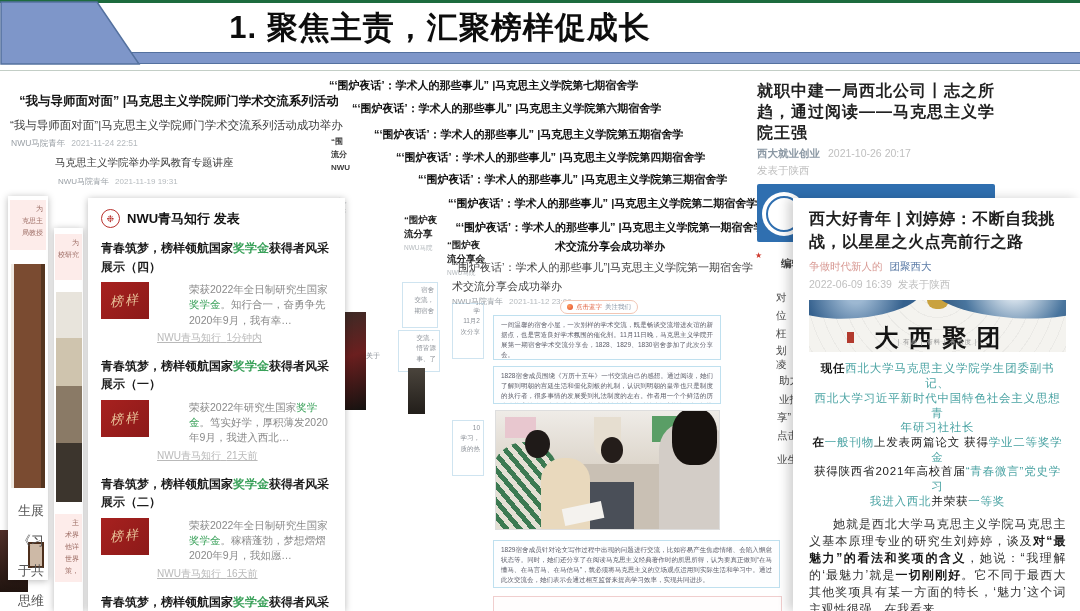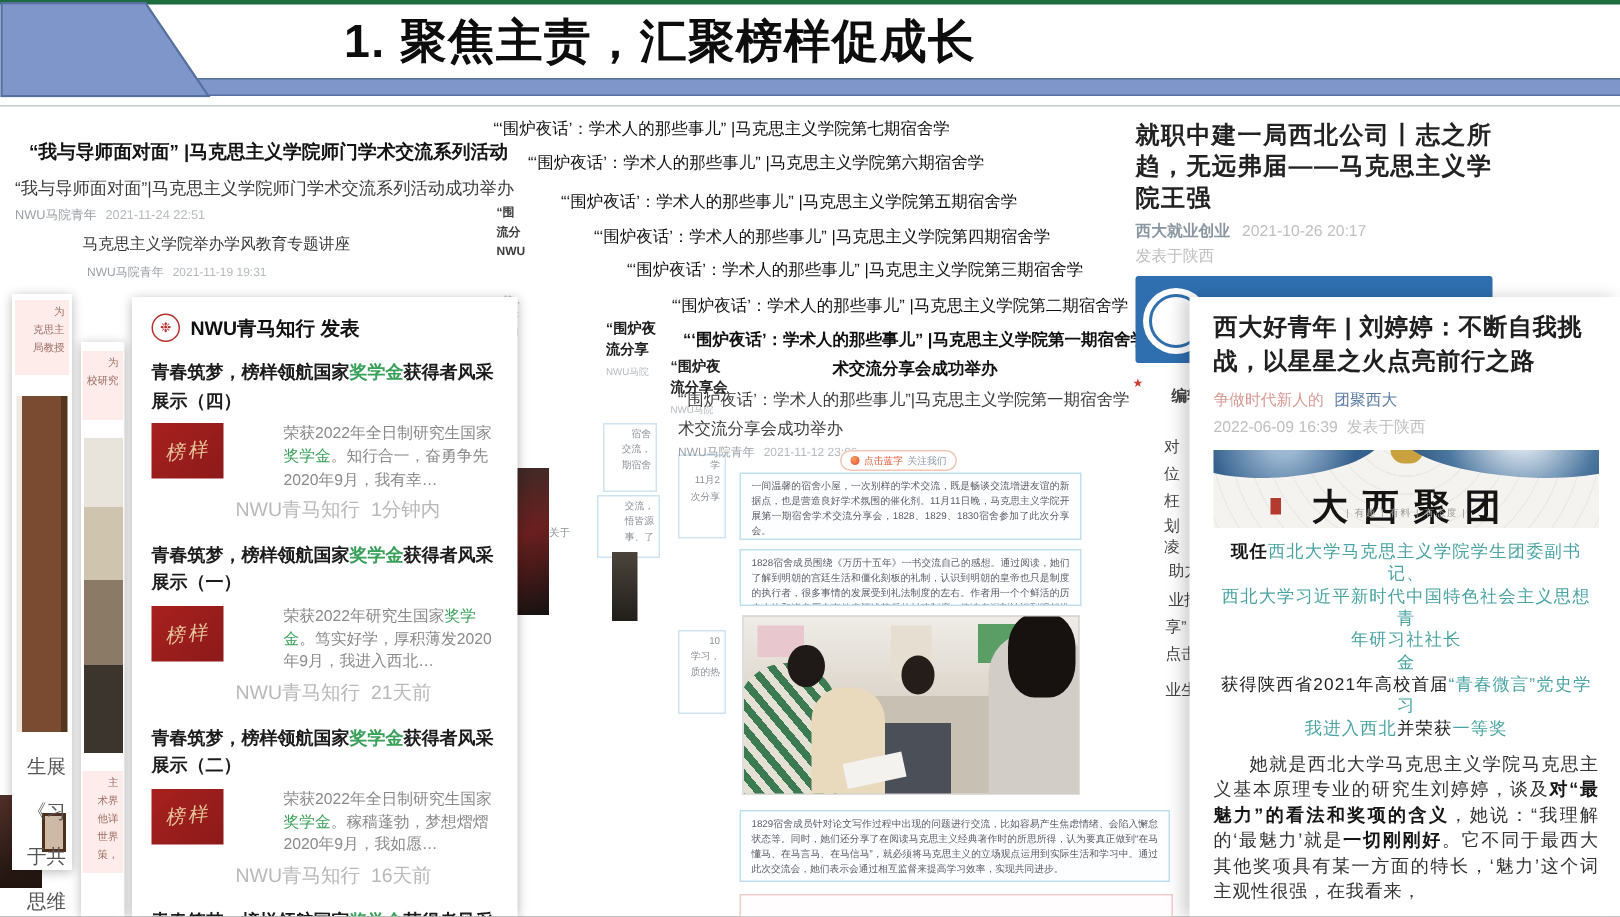--- a/index.html
+++ b/index.html
@@ -23,36 +23,36 @@
   .lcard2{left:54px;top:228px;width:29px;height:383px;}
   .pinkbox{background:#fdecea;color:#9c6b63;font-size:7px;line-height:1.7;text-align:right;padding:3px 3px;box-sizing:border-box;overflow:hidden;}
   .door{left:11px;top:264px;width:34px;height:224px;background:linear-gradient(90deg,#efe9e2 0 10%,#7a4b31 10% 88%,#55351f 88%);}
   .door-win{left:17px;top:278px;width:16px;height:26px;background:#cdb9a6;border:2px solid #4d2f1c;box-sizing:border-box;}
   .lfrag{left:6px;top:496px;width:38px;font-size:13px;color:#555;line-height:2.3;text-align:right;}
   .classroom{left:56px;top:292px;width:26px;height:210px;background:linear-gradient(#e8e4dc 0 22%,#cfc4ae 22% 45%,#8a7a66 45% 72%,#3c352d 72%);}
   .dkfrag1{left:0;top:530px;width:28px;height:62px;background:linear-gradient(#52302a,#20140f);}
   
   .lh-bold{left:14px;top:93px;width:330px;text-align:center;font-size:12.5px;font-weight:700;color:#141414;}
   .lh-reg{left:10px;top:118px;width:340px;font-size:11.5px;color:#3a3a3a;white-space:nowrap;}
-  .lmeta1{left:10px;top:138px;}
+  .lmeta1{left:0;top:138px;padding-left:11px;}
   .lh-small{left:55px;top:156px;font-size:10.5px;color:#3a3a3a;white-space:nowrap;}
   .lmeta2{left:58px;top:176px;font-size:8px;}
   
   .feed{left:88px;top:198px;width:257px;height:413px;padding:11px 13px;box-sizing:border-box;z-index:3;overflow:hidden;}
   .feed-hd{display:flex;align-items:center;gap:7px;margin-bottom:11px;}
   .feed-logo{width:19px;height:19px;border-radius:50%;border:1.5px solid #b8302c;color:#b8302c;font-size:9px;display:flex;align-items:center;justify-content:center;box-sizing:border-box;}
   .feed-hd-name{font-size:13px;color:#111;font-weight:600;}
   .fi-title{font-size:12px;font-weight:700;color:#1c1c1c;line-height:1.55;margin-bottom:6px;}
   .fi-row{display:flex;gap:8px;margin-bottom:12px;}
   .fi-thumb{width:48px;height:37px;flex:0 0 auto;background:linear-gradient(135deg,#a7211f,#8c1a19);display:flex;align-items:center;justify-content:center;}
   .bang{color:#e9c59b;font-family:"DejaVu Serif",serif;font-size:13px;font-style:italic;letter-spacing:2px;transform:rotate(-6deg);}
   .fi-desc{font-size:10.5px;color:#8a8a8a;line-height:1.45;margin-left:32px;}
-  .fi-meta{font-size:13px;color:#b9b9b9;margin-top:3px;}
-  
-  .mh{font-weight:400;font-size:11px;color:#111;white-space:nowrap;}
+  .fi-meta{font-size:10px;color:#b9b9b9;margin-top:3px;text-decoration:underline;}
+  
+  .mh{font-weight:700;font-size:11px;color:#111;white-space:nowrap;}
   .mh7{left:329px;top:78px;}
   .mh6{left:352px;top:101px;}
   .mh5{left:374px;top:127px;}
   .mh4{left:396px;top:150px;}
   .mh3{left:418px;top:172px;}
   .mh2{left:448px;top:196px;}
   .mh1{left:445px;top:218px;width:330px;text-align:center;font-weight:700;font-size:11px;color:#111;line-height:1.7;}
   .mreg{left:452px;top:258px;width:302px;font-size:11px;color:#3c3c3c;line-height:1.75;}
   .mmeta{left:452px;top:296px;font-size:8px;}
   .pill{left:560px;top:300px;height:12px;border:1px solid #f2c6b4;border-radius:7px;display:flex;align-items:center;gap:3px;padding:0 6px;font-size:6.5px;background:#fff;white-space:nowrap;}
@@ -274,21 +274,21 @@
   <div class="abs cfrag" style="left:756px;top:309px;">位</div>
   <div class="abs cfrag" style="left:756px;top:327px;">枉</div>
   <div class="abs cfrag" style="left:756px;top:344px;">划</div>
   <div class="abs cfrag" style="left:756px;top:358px;">凌</div>
   <div class="abs cfrag" style="left:759px;top:374px;">助力</div>
   <div class="abs cfrag" style="left:759px;top:393px;text-align:right;">业报</div>
   <div class="abs cfrag" style="left:757px;top:411px;">享”</div>
   <div class="abs cfrag" style="left:757px;top:429px;">点击</div>
   <div class="abs cfrag" style="left:757px;top:453px;">业生</div>
 
-  <div class="abs job-title">就职中建一局西北公司丨志之所趋，无远弗届——马克思主义学院王强</div>
+  <div class="abs job-title">就职中建一局西北公司丨志之所趋，通过阅读——马克思主义学院王强</div>
   <div class="abs job-meta">
     <span class="job-src">西大就业创业</span><span class="job-time">2021-10-26 20:17</span>
   </div>
   <div class="abs job-region">发表于陕西</div>
 
   <div class="abs banner-blue"></div>
   <div class="abs banner-logo">
       <div class="banner-logo-ring"></div>
     </div>
 
@@ -305,20 +305,21 @@
       <div class="abs arc2"></div>
       <div class="abs arc3"></div>
       <div class="abs lb-seal"></div>
       <div class="abs lb-title">大西聚团</div>
       <div class="abs lb-sub">| 有趣 | 有料 | 有态度 |</div>
     </div>
     <div class="liu-body">
       <div><span class="pb">现任</span><span class="teal">西北大学马克思主义学院学生团委副书记、</span></div>
       <div><span class="teal">西北大学习近平新时代中国特色社会主义思想青</span></div>
       <div><span class="teal">年研习社社长</span></div>
+      <div><span class="pb">在</span><span class="teal">一般刊物</span><span>上发表两篇论文 获得</span><span class="teal">学业二等奖学</span></div>
       <div><span class="teal">金</span></div>
       <div><span>获得陕西省2021年高校首届</span><span class="teal">“青春微言”党史学习</span></div>
       <div><span class="teal">我进入西北</span><span>并荣获</span><span class="teal">一等奖</span></div>
     </div>
     <div class="liu-para">
       <span>她就是西北大学马克思主义学院马克思主义基本原理专业的研究生刘婷婷，谈及</span><span class="pb">对“最魅力”的看法和奖项的含义</span><span>，她说：“我理解的‘最魅力’就是</span><span class="pb">一切刚刚好</span><span>。它不同于最西大其他奖项具有某一方面的特长，‘魅力’这个词主观性很强，在我看来，</span>
     </div>
   </div>
 
 </div>

